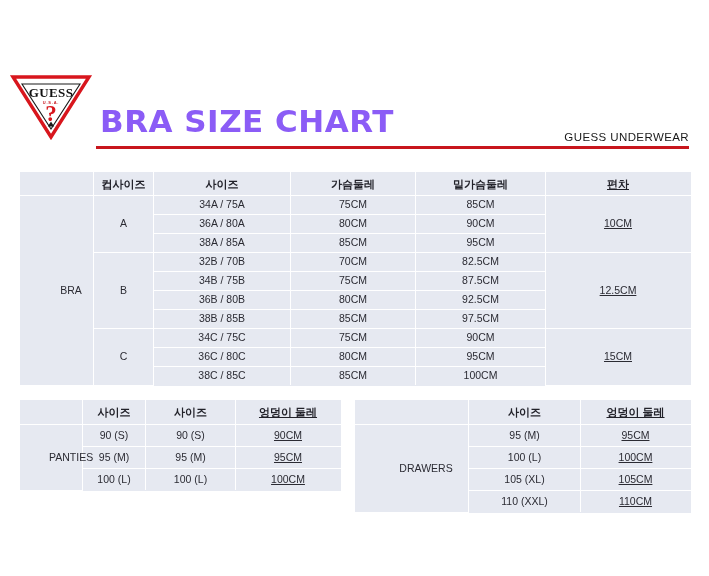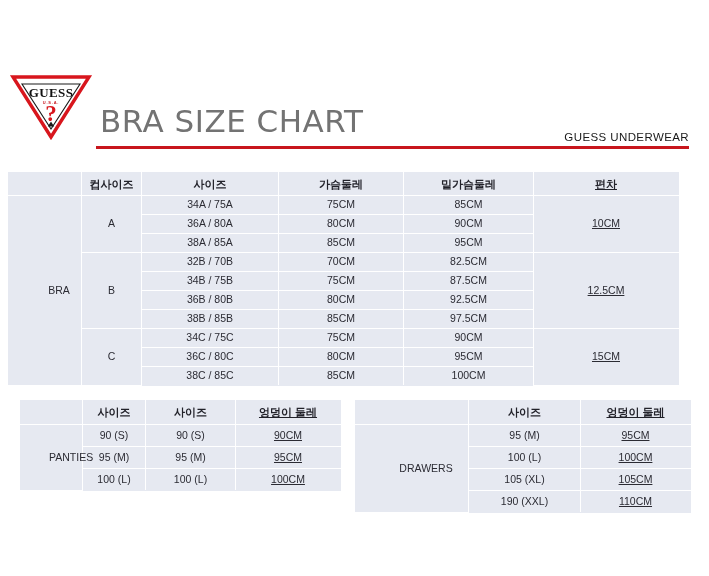--- a/index.html
+++ b/index.html
@@ -21,23 +21,23 @@
     width: 86px;
     height: 70px;
   }
   .logo svg { display: block; }
 
   .chart-title {
     position: absolute;
     left: 100px;
     top: 103px;
     font-size: 31px;
-    font-weight: 400;
+    font-weight: 700;
     letter-spacing: 0.5px;
-    color: #737373;
+    color: #8b5cf6;
     white-space: nowrap;
     font-family: "DejaVu Sans", "Liberation Sans", sans-serif;
   }
   .brand-label {
     position: absolute;
     right: 20px;
     top: 131px;
     font-size: 11.5px;
     font-weight: normal;
     letter-spacing: 0.4px;
@@ -79,21 +79,21 @@
   .tbl td.grp {
     border-left-color: #e6e9f1;
     padding-left: 28px;
   }
   .tbl td.edge-l { border-left-color: #e6e9f1; }
   .tbl td.edge-r { border-right-color: #e6e9f1; text-decoration: underline; }
   .tbl td.edge-t { border-top-color: #e6e9f1; }
   .tbl td.edge-b { border-bottom-color: #e6e9f1; }
 
   
-  #bra-table { left: 8px; top: 172px; width: 670px; }
+  #bra-table { left: 20px; top: 172px; width: 670px; }
   #bra-table td { height: 18px; }
   #bra-table td.hdr { height: 22px; }
 
   
   #panties-table { left: 20px; top: 400px; width: 320px; }
   #panties-table td { height: 21px; }
   #panties-table td.hdr { height: 23px; }
 
   
   #drawers-table { left: 355px; top: 400px; width: 335px; }
@@ -253,17 +253,17 @@
     </tr>
     <tr>
       <td>100 (L)</td>
       <td class="edge-r">100CM</td>
     </tr>
     <tr>
       <td>105 (XL)</td>
       <td class="edge-r">105CM</td>
     </tr>
     <tr>
-      <td class="edge-b">190 (XXL)</td>
+      <td class="edge-b">110 (XXL)</td>
       <td class="edge-b edge-r">110CM</td>
     </tr>
   </tbody>
 </table>
 
 </body></html>

